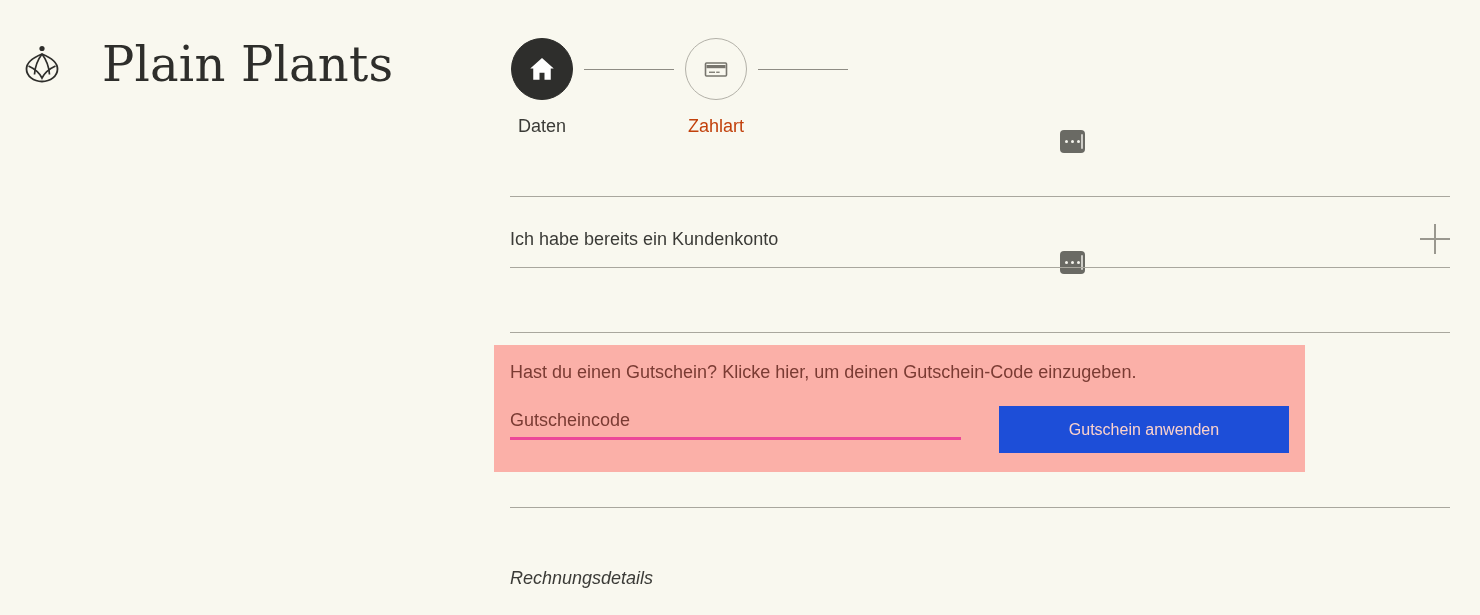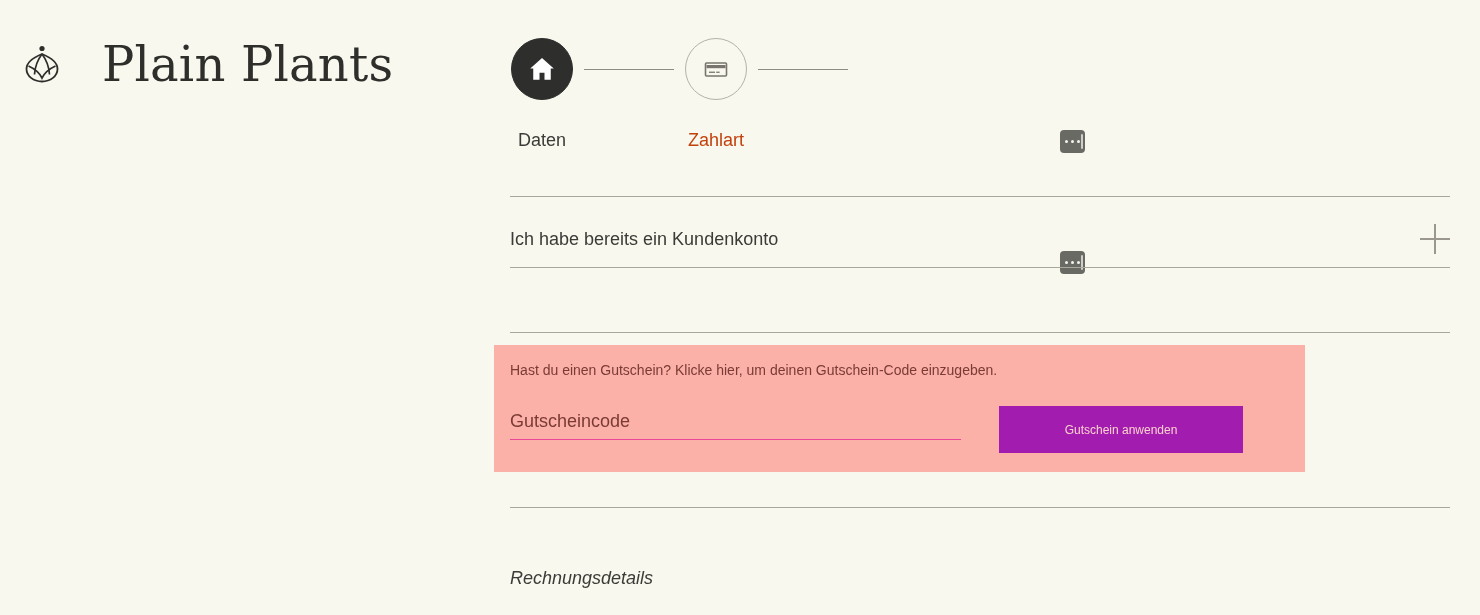--- a/index.html
+++ b/index.html
@@ -67,21 +67,21 @@
   }
   .step-circle.active {
     background: #2e2e2c;
     border: 1px solid #2e2e2c;
   }
   .step-circle.inactive {
     background: transparent;
     border: 1px solid #b3b1a8;
   }
   .step-label {
-    margin-top: 31px;
+    margin-top: 17px;
     font-size: 18px;
     white-space: nowrap;
     line-height: 1;
   }
   .step-label.active { color: #3b3b37; }
   .step-label.inactive { color: #c2410c; }
   .step-connector {
     width: 90px;
     height: 1px;
     background: #8e8c84;
@@ -163,56 +163,56 @@
     left: 494px;
     top: 345px;
     width: 811px;
     height: 127px;
     background: #fbb0a8;
   }
   .coupon-hint {
     position: absolute;
     left: 16px;
     top: 18px;
-    font-size: 14px;
+    font-size: 18px;
     color: #7a3b33;
     line-height: 1;
     white-space: nowrap;
   }
   .coupon-input {
     position: absolute;
     left: 16px;
     top: 63px;
     width: 451px;
     height: 32px;
     background: transparent;
     border: none;
-    border-bottom: 1px solid #ec4899;
+    border-bottom: 3px solid #ec4899;
     font-family: "Liberation Sans", sans-serif;
     font-size: 18px;
     color: #7a3b33;
     padding: 0 0 5px 0;
     outline: none;
     box-sizing: border-box;
   }
   .coupon-input::placeholder {
     color: #7a3b33;
     opacity: 1;
   }
   .coupon-button {
     position: absolute;
     left: 505px;
     top: 61px;
-    width: 244px;
+    width: 290px;
     height: 47px;
-    background: #a21caf;
+    background: #1d4ed8;
     color: #fbd2cc;
     border: none;
     font-family: "Liberation Sans", sans-serif;
-    font-size: 12px;
+    font-size: 16px;
     cursor: pointer;
     line-height: 1;
   }
 
   
   .billing-heading {
     position: absolute;
     left: 510px;
     top: 569px;
     font-size: 18px;

